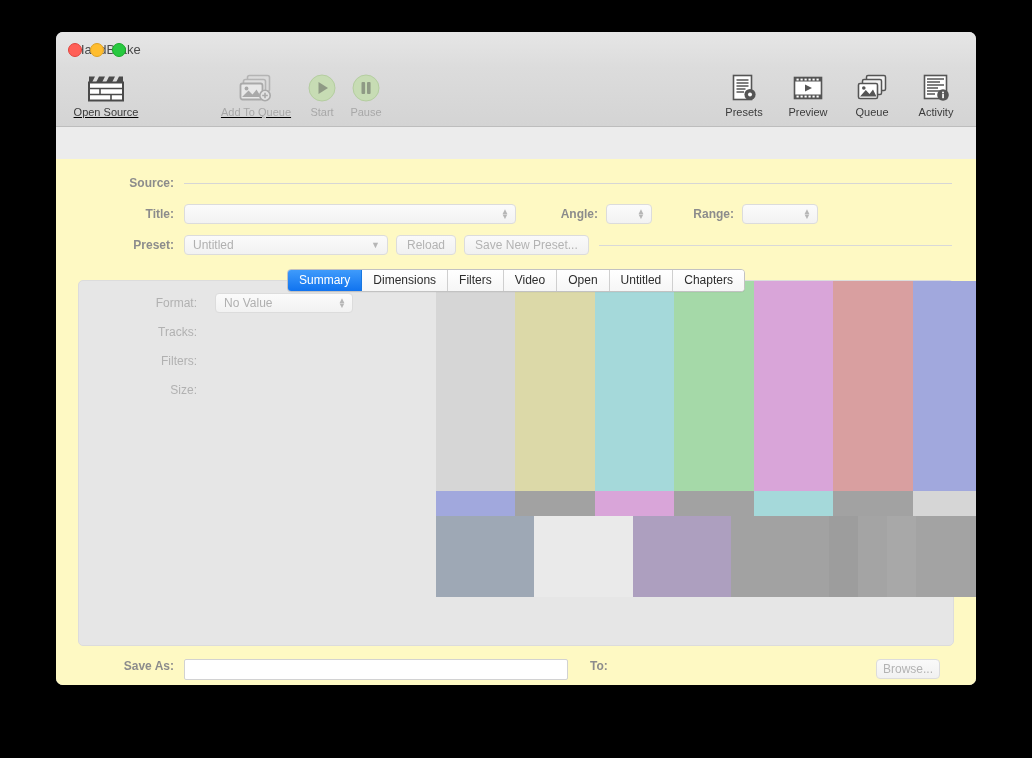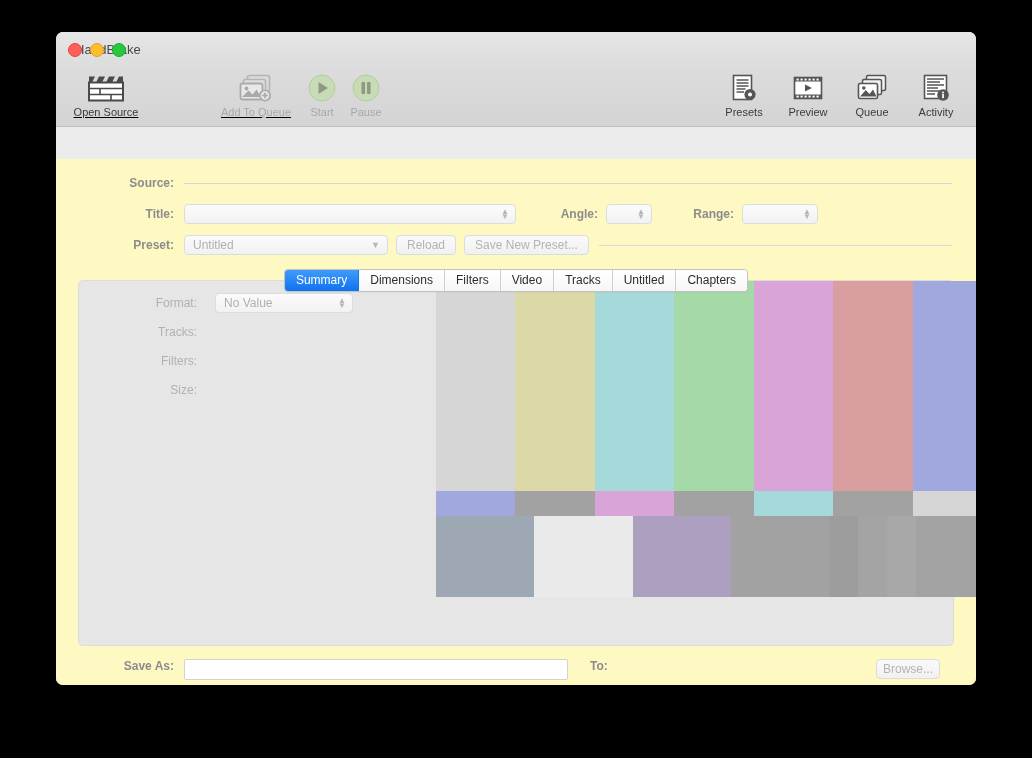--- a/index.html
+++ b/index.html
@@ -552,21 +552,21 @@
       <div id="savepreset-btn" class="push-btn">Save New Preset...</div>
       <span id="preset-line"></span>
     </div>
 
     <div id="tabbar">
       <div id="tabs">
         <div class="tab active">Summary</div>
         <div class="tab">Dimensions</div>
         <div class="tab">Filters</div>
         <div class="tab">Video</div>
-        <div class="tab">Tracks</div>
+        <div class="tab">Open</div>
         <div class="tab">Untitled</div>
         <div class="tab">Chapters</div>
       </div>
     </div>
 
     <div id="panel">
 
       <div id="summary-left">
         <div class="sum-row">
           <span class="sum-label">Format:</span>

